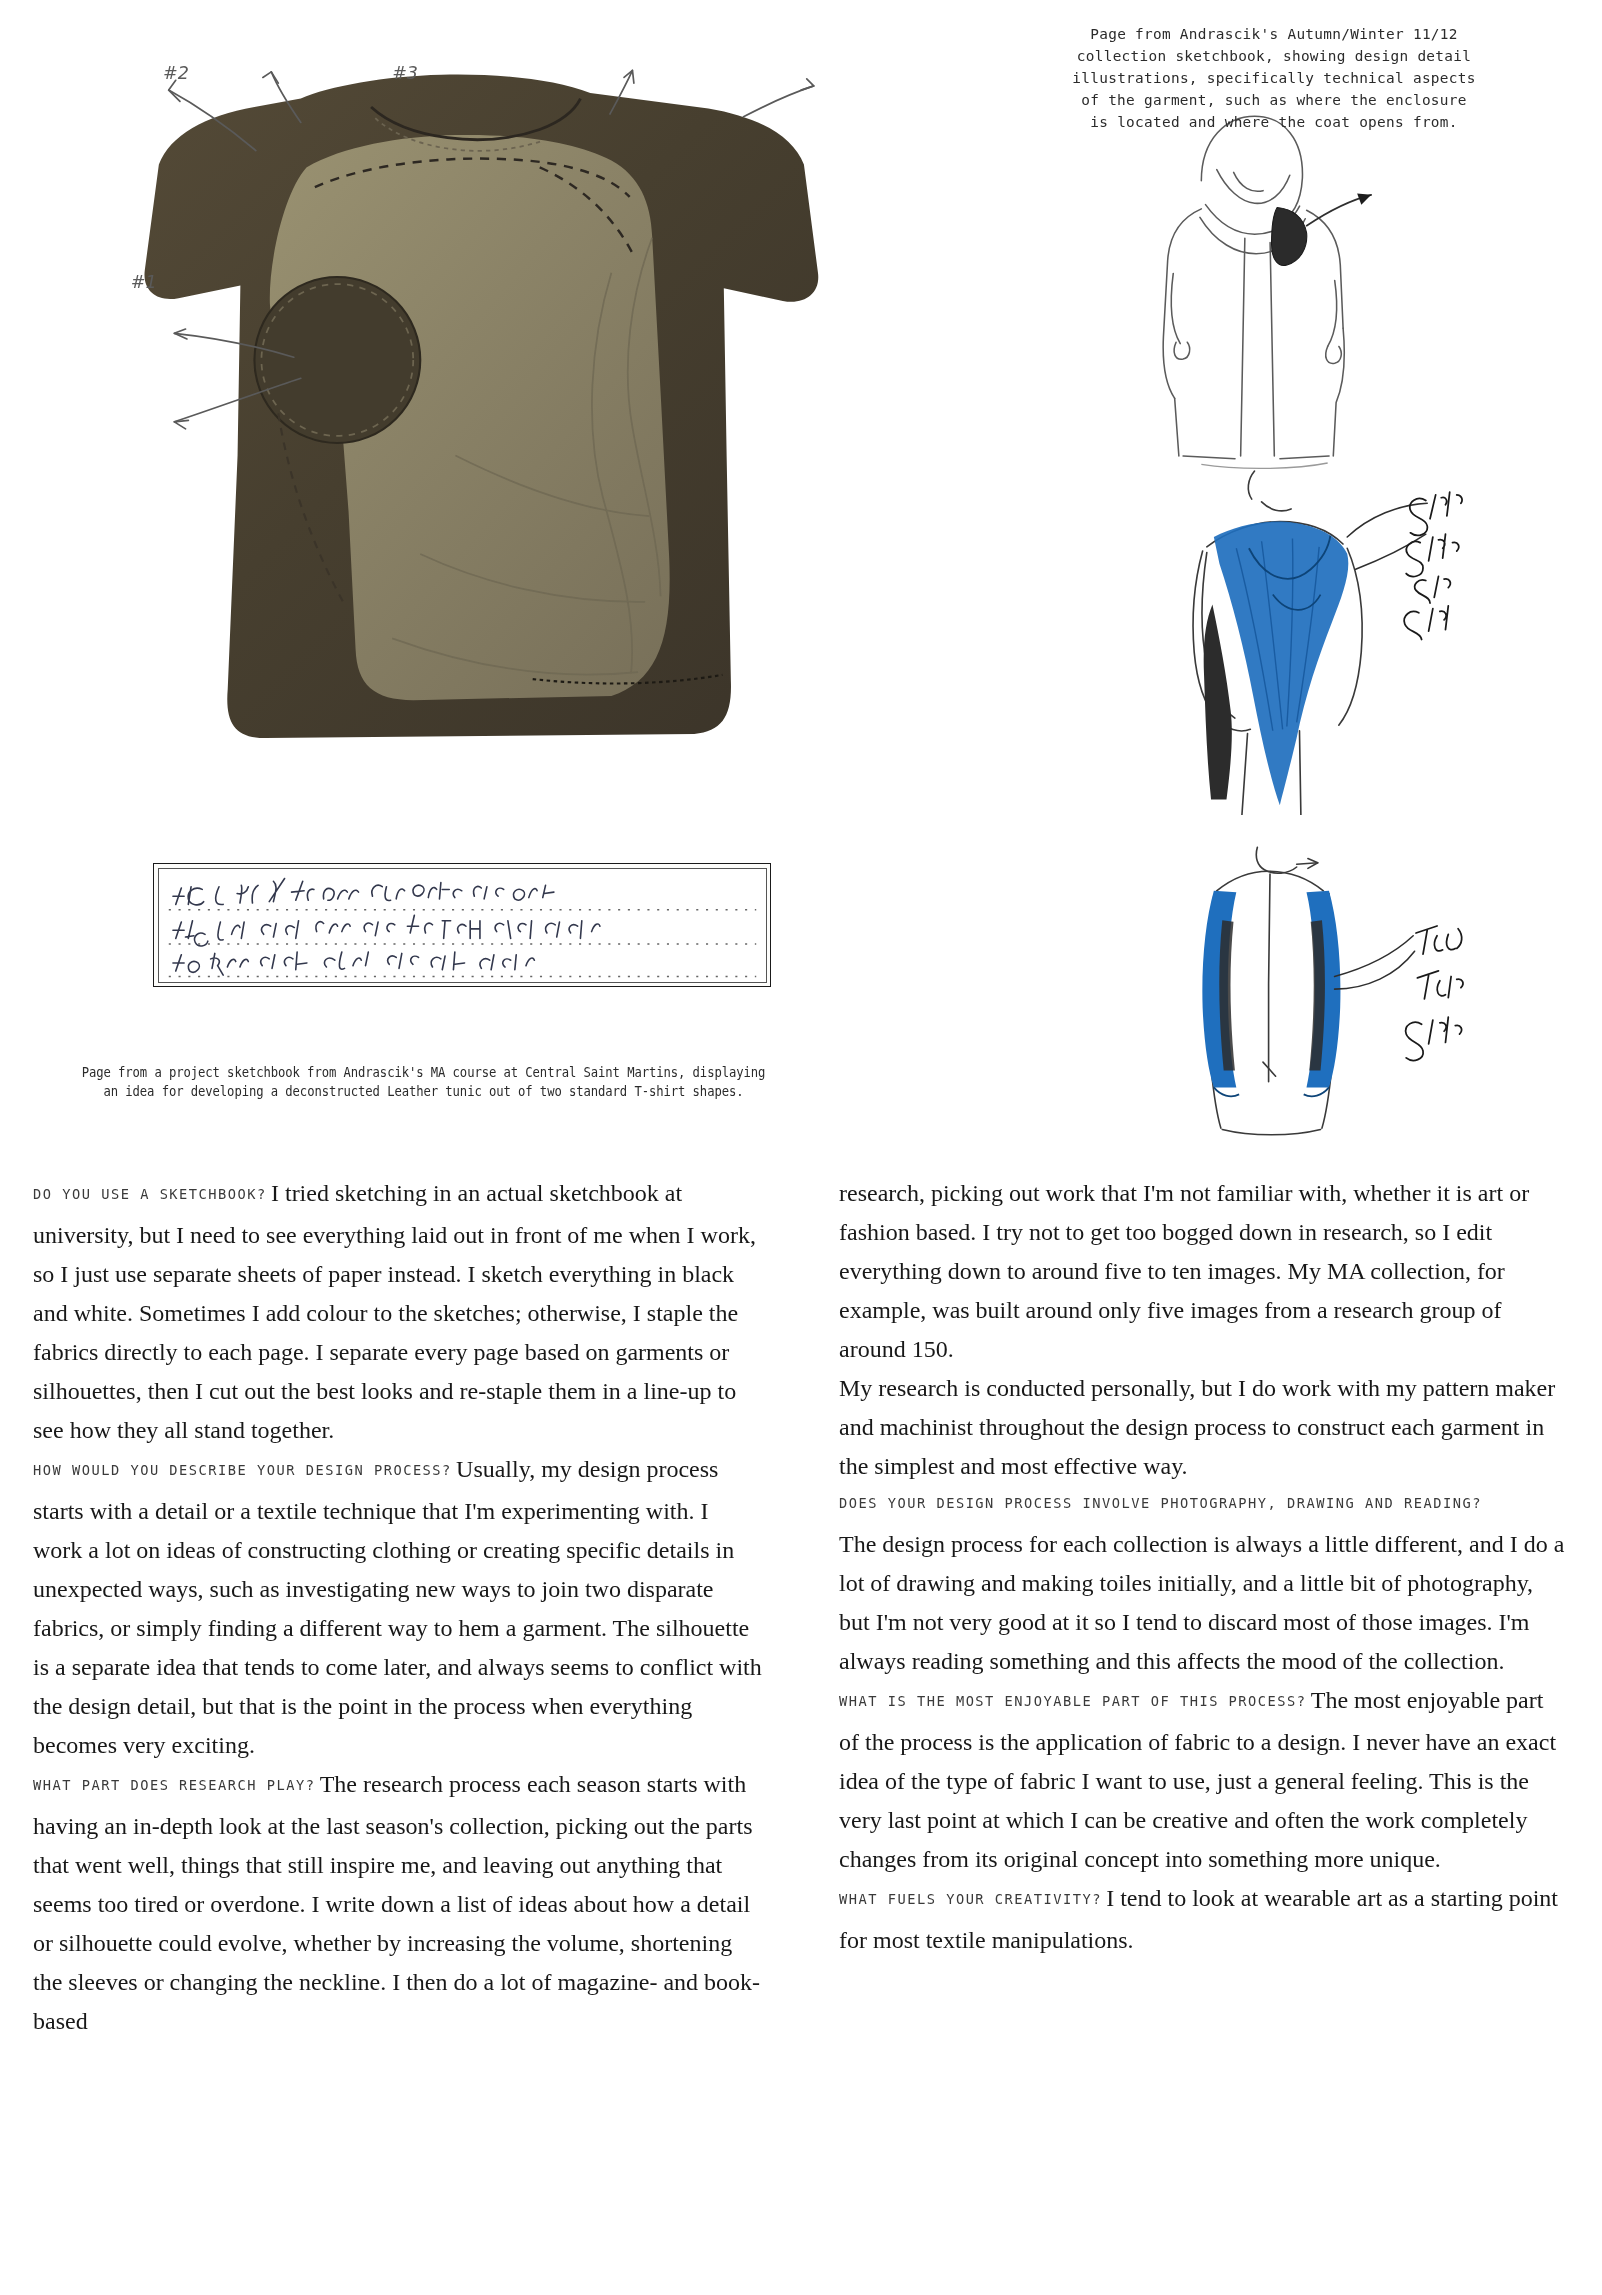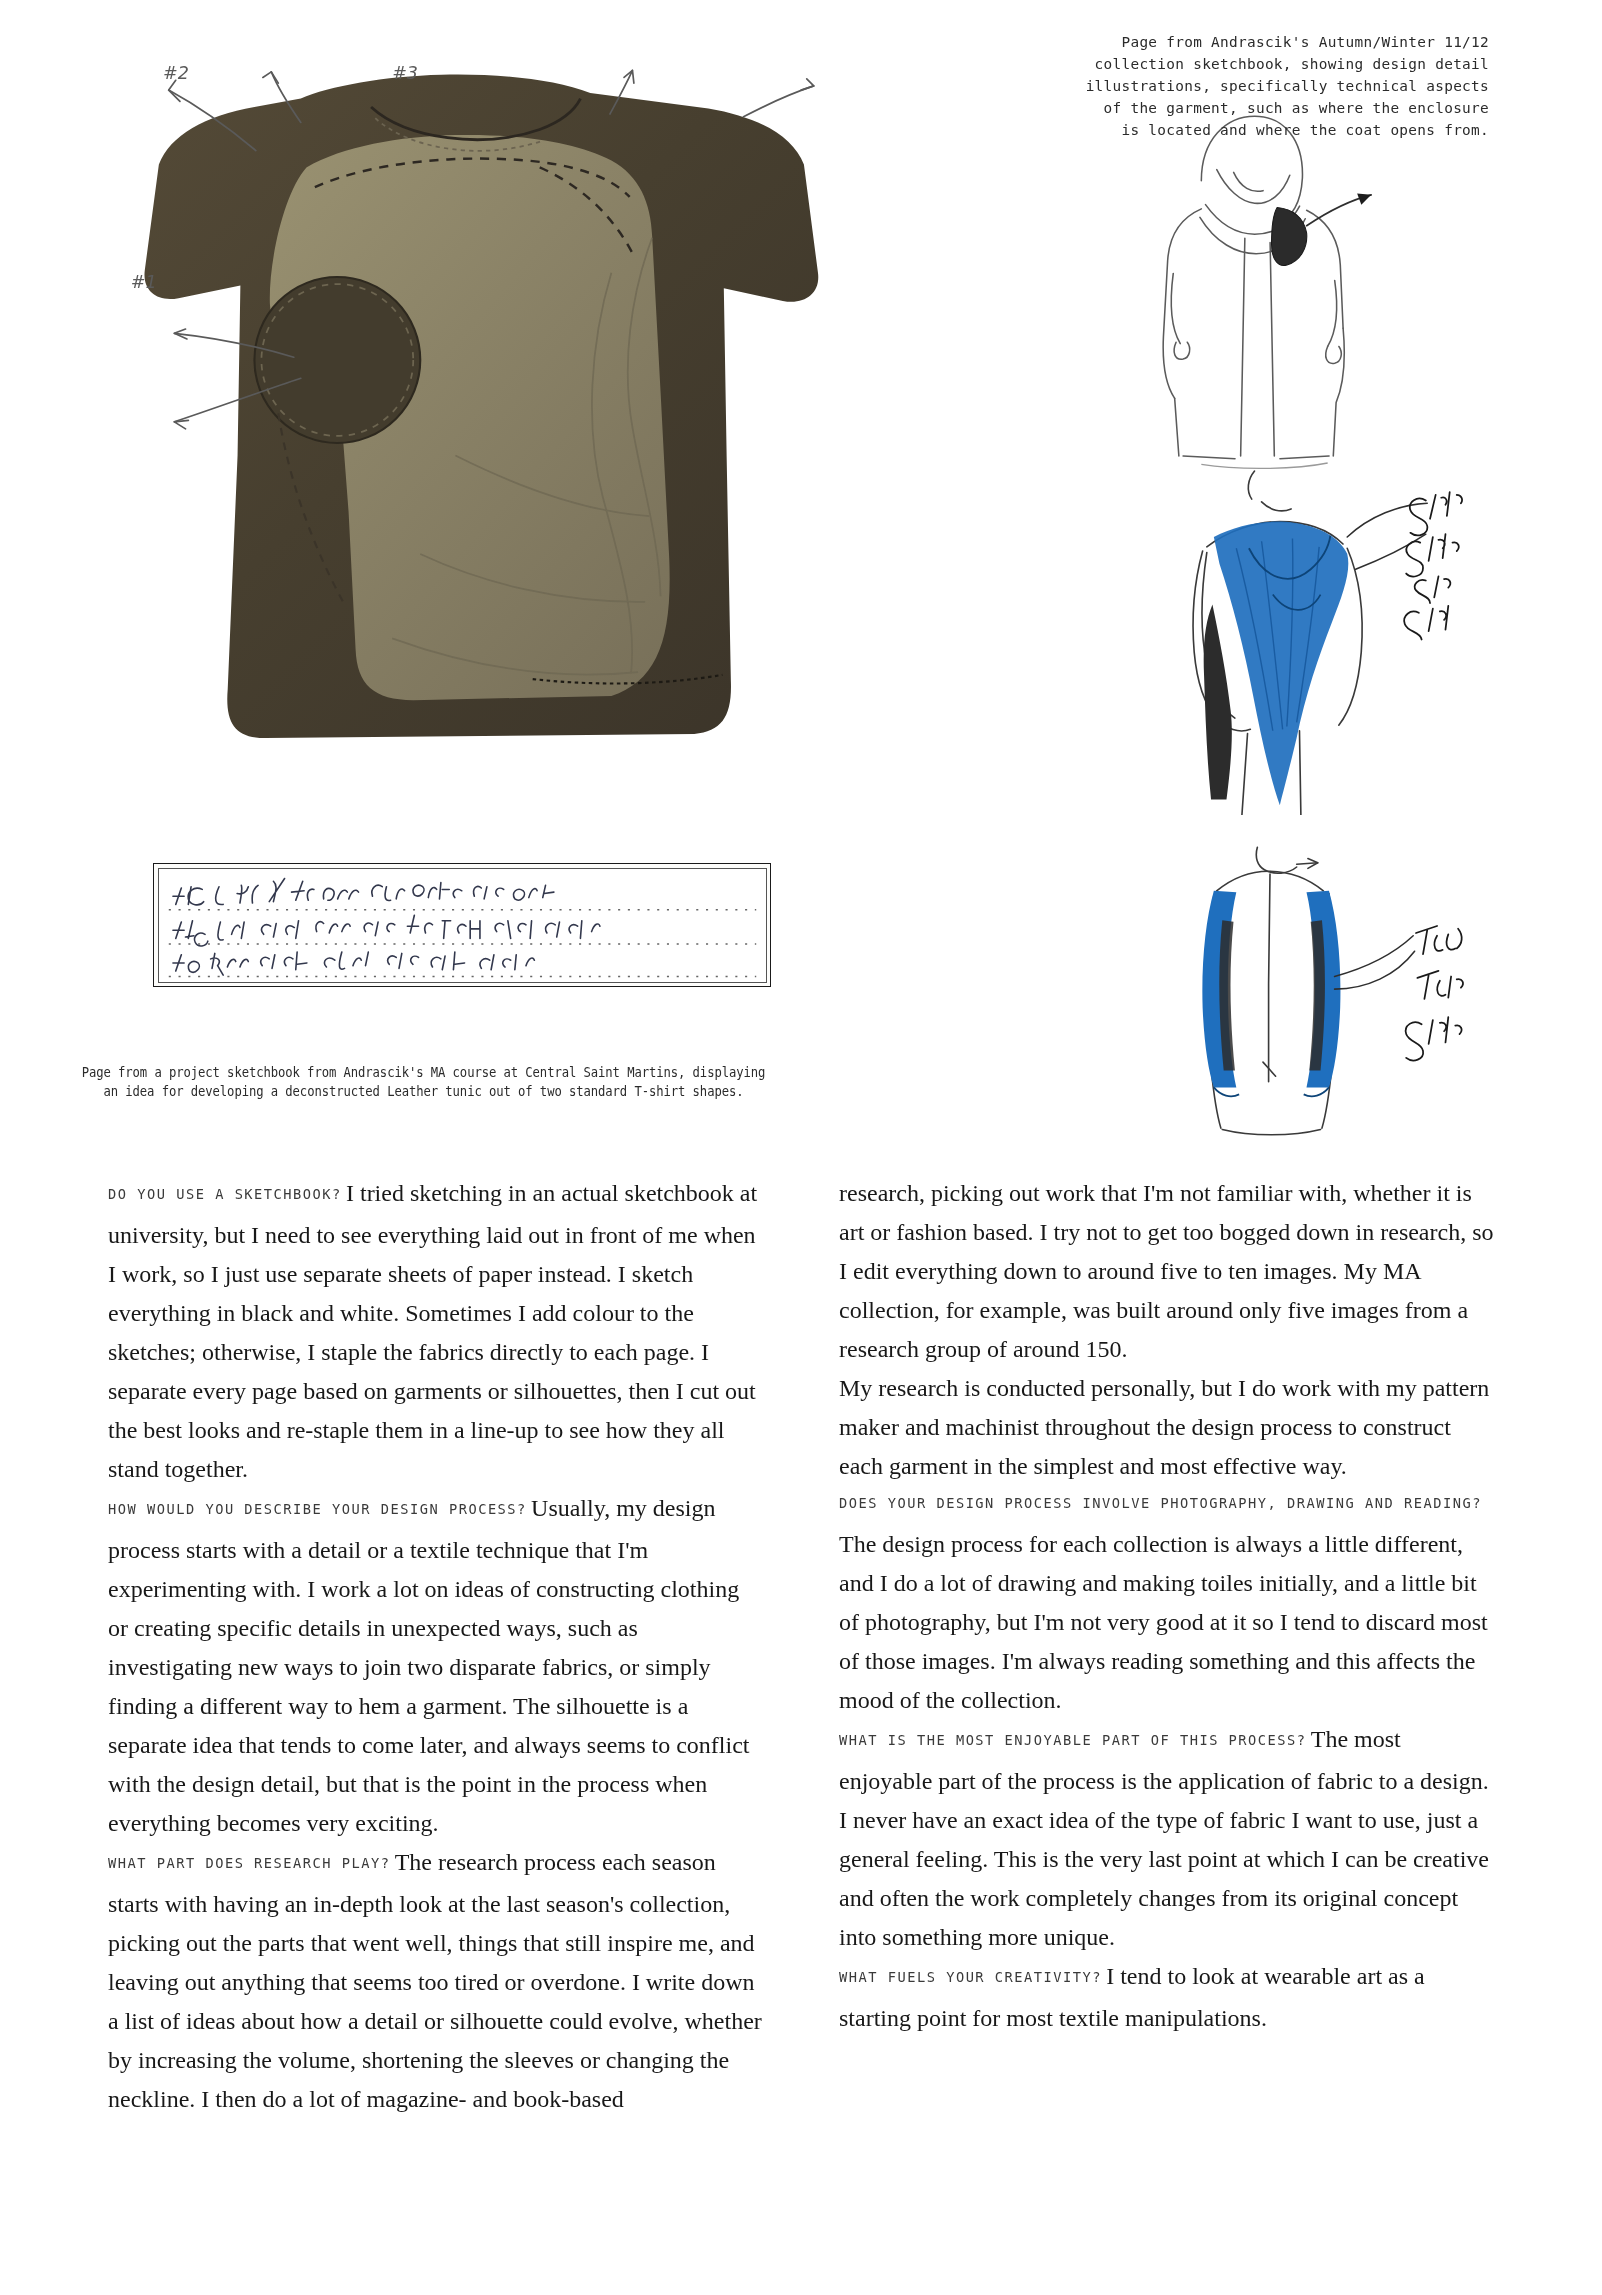--- a/index.html
+++ b/index.html
@@ -11,21 +11,21 @@
 
   
   #plate{position:absolute;left:0;top:0;width:1602px;height:1131px;}
 
   
   .cap-mono{
     font-family:"DejaVu Sans Mono","Liberation Mono",monospace;
     font-size:14.4px;line-height:22px;color:#2b2b2b;
     letter-spacing:0.3px;text-align:center;white-space:pre-line;
   }
-  #cap-top{position:absolute;left:1059px;top:31px;width:430px;text-align:right;}
+  #cap-top{position:absolute;left:1059px;top:23px;width:430px;}
 
   #cap-bottom{
     position:absolute;left:21px;top:1063px;width:875px;
     font-family:"DejaVu Sans Mono","Liberation Mono",monospace;
     font-size:13.3px;line-height:19px;color:#2b2b2b;letter-spacing:-0.1px;
     text-align:center;white-space:pre-line;
     transform:scaleX(.92);transform-origin:left top;
   }
 
   
@@ -46,21 +46,21 @@
   
   .sketch{position:absolute;}
   #sketch-1{left:1096px;top:105px;width:337px;height:372px;}
   #sketch-2{left:1124px;top:464px;width:365px;height:351px;}
   #sketch-3{left:1124px;top:801px;width:365px;height:351px;}
   .sketch svg{display:block;width:100%;height:100%;}
 
   
   #columns{
     position:absolute;left:0;top:1174px;width:1602px;height:1121px;
-    display:flex;gap:76px;padding:0 108px;box-sizing:border-box;
+    display:flex;gap:76px;padding:0 33px;box-sizing:border-box;
   }
   .col{flex:1 1 0;min-width:0;}
   .col p{
     margin:0;
     font-family:"Liberation Serif",serif;
     font-size:24px;line-height:39px;color:#181818;
     text-align:left;
     -webkit-font-smoothing:antialiased;
   }
   .col p + p{margin-top:0px;}

